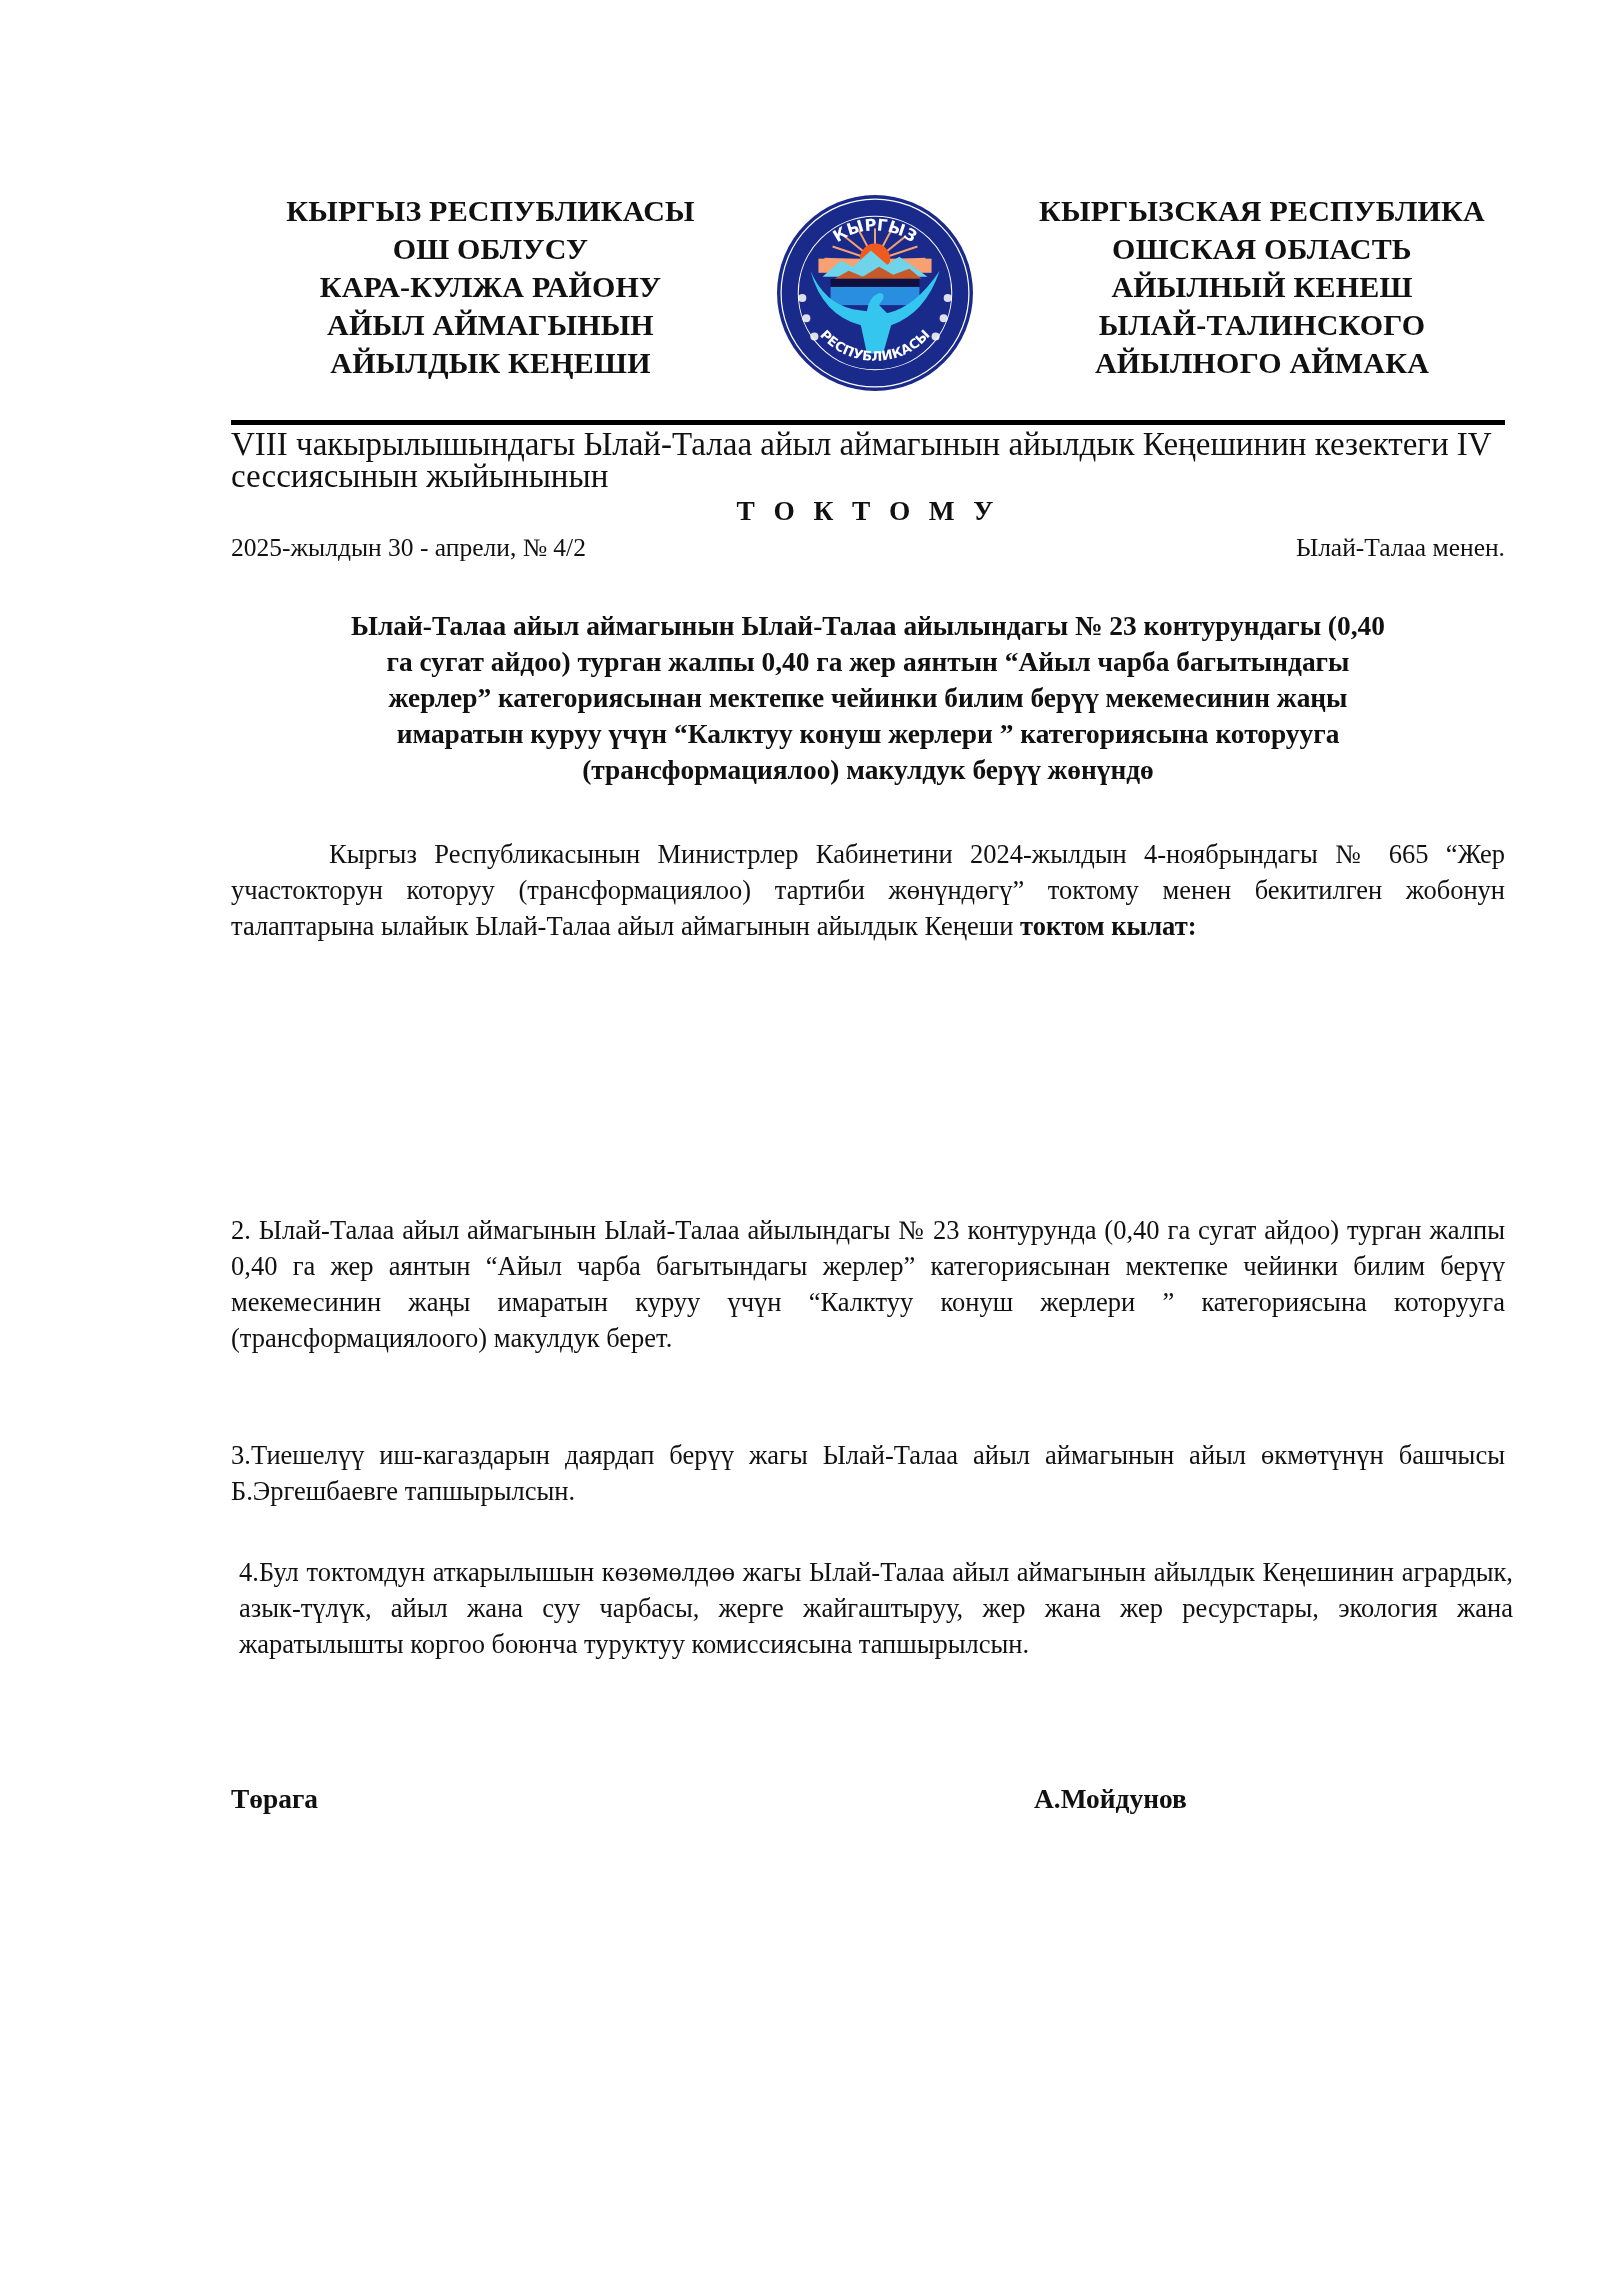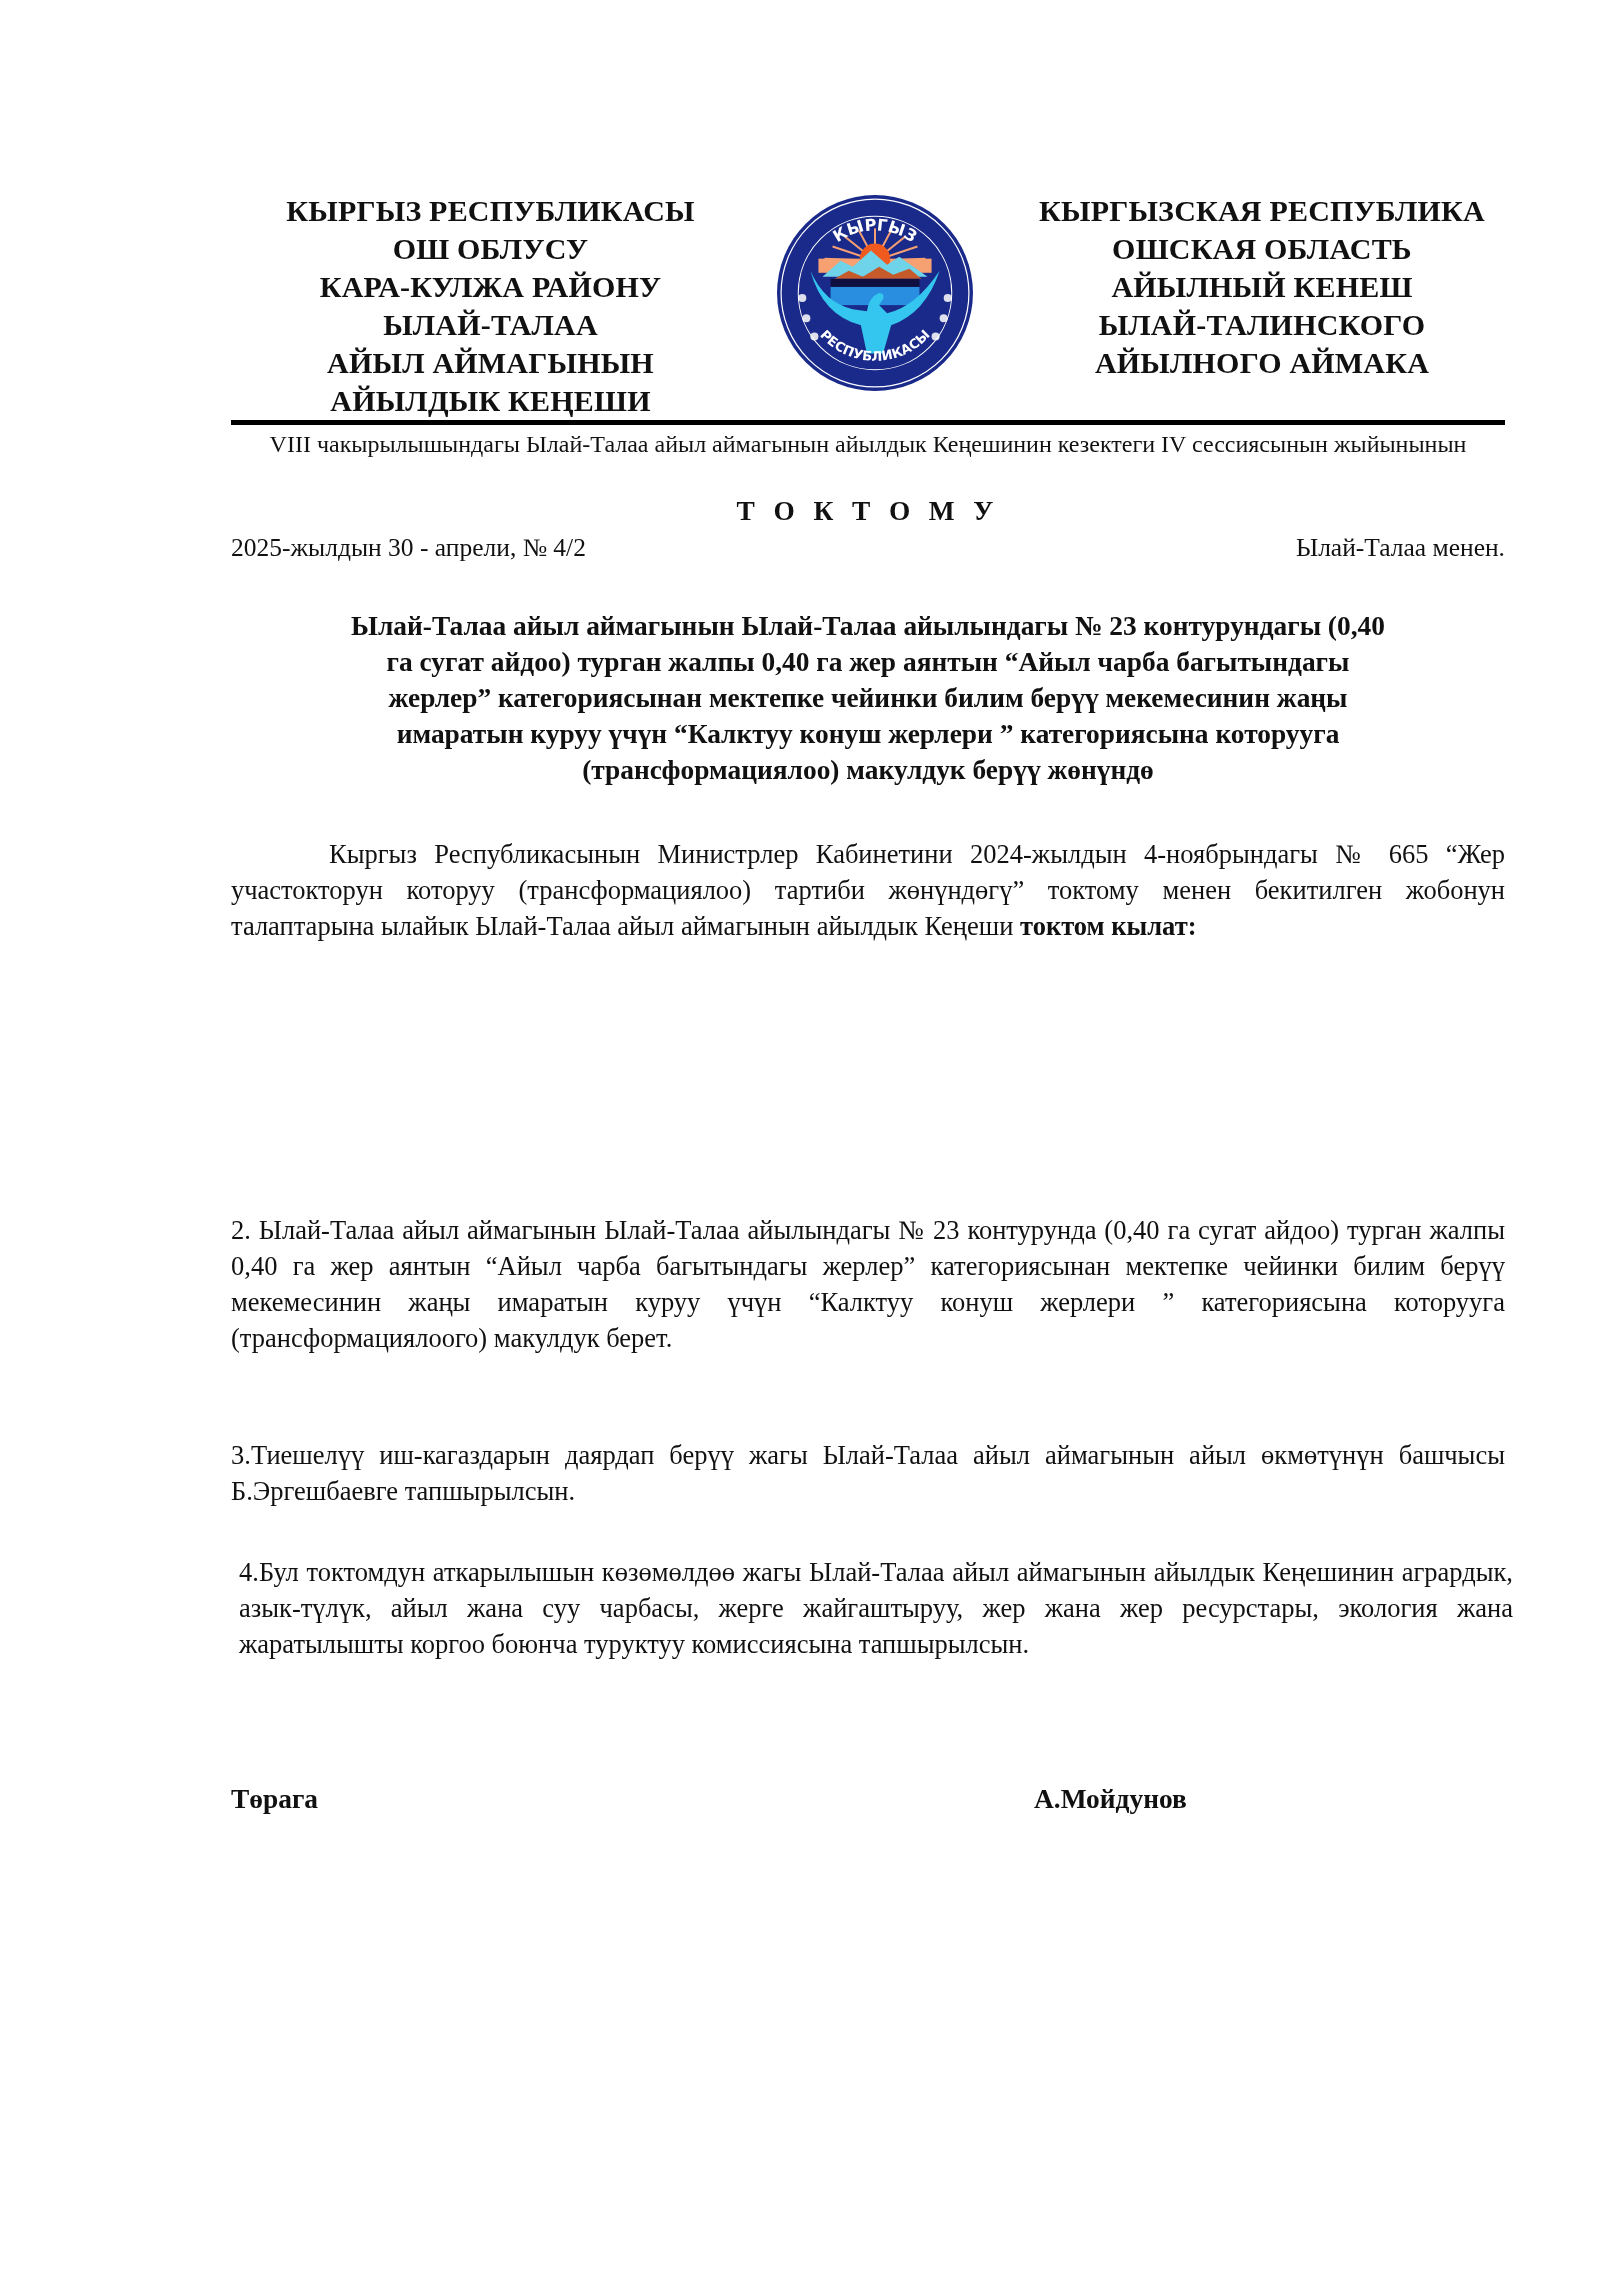--- a/index.html
+++ b/index.html
@@ -11,21 +11,21 @@
              font-size: 30px; line-height: 38px; letter-spacing: 0.2px; }
   .hdr-left { left: 231px; width: 519px; }
   .hdr-right { left: 1000px; width: 524px; }
   .hdr-line { display: block; white-space: nowrap; }
 
   .emblem { position: absolute; left: 774px; top: 192px; width: 202px; height: 202px; }
 
   .rule { position: absolute; left: 231px; top: 420px; width: 1274px; height: 4.9px; background: #000; }
 
   .session { position: absolute; left: 231px; top: 428px; width: 1274px;
-             font-size: 24px; line-height: 32px; text-align: center; }
+             font-size: 33px; line-height: 32px; }
   .title { position: absolute; left: 231px; top: 496px; width: 1274px; text-align: center;
            font-weight: bold; font-size: 27.4px; letter-spacing: 5.9px; }
   .dateline { position: absolute; left: 231px; top: 533px; width: 1274px;
               font-size: 25.5px; display: flex; justify-content: space-between; }
 
   .subject { position: absolute; left: 231px; top: 608px; width: 1274px; text-align: center;
              font-weight: bold; font-size: 27.4px; line-height: 36px; }
   .subject span { display: block; white-space: nowrap; }
 
   .body-text { position: absolute; left: 231px; width: 1274px;
@@ -43,21 +43,20 @@
 </style>
 </head>
 <body>
 
 <div class="page">
 
   <div class="hdr-col hdr-left">
     <span class="hdr-line">КЫРГЫЗ РЕСПУБЛИКАСЫ</span>
     <span class="hdr-line">ОШ ОБЛУСУ</span>
     <span class="hdr-line">КАРА-КУЛЖА РАЙОНУ</span>
-    <span class="hdr-line">ЫЛАЙ-ТАЛАА</span>
     <span class="hdr-line">АЙЫЛ АЙМАГЫНЫН</span>
     <span class="hdr-line">АЙЫЛДЫК КЕҢЕШИ</span>
   </div>
 
   <div class="emblem">
     <svg viewBox="0 0 200 200" width="202" height="202">
       <defs>
         <path id="arcTop" d="M 38 100 A 62 62 0 0 1 162 100"></path>
         <path id="arcBot" d="M 30 112 A 72 72 0 0 0 170 112"></path>
       </defs>

